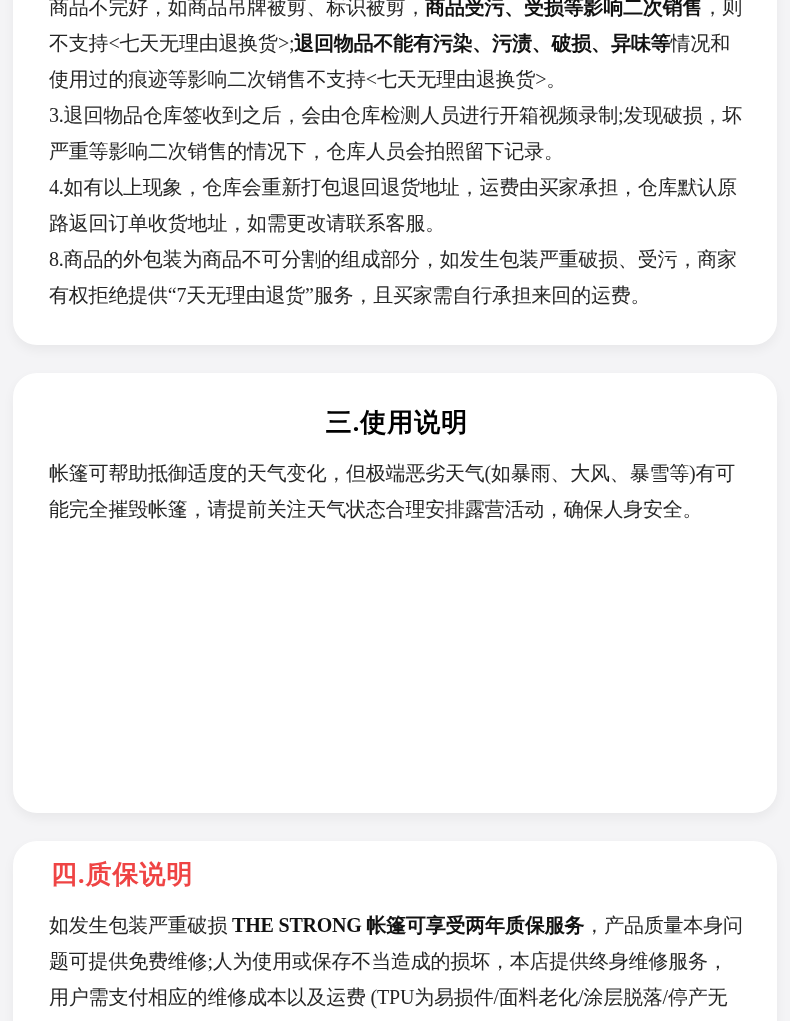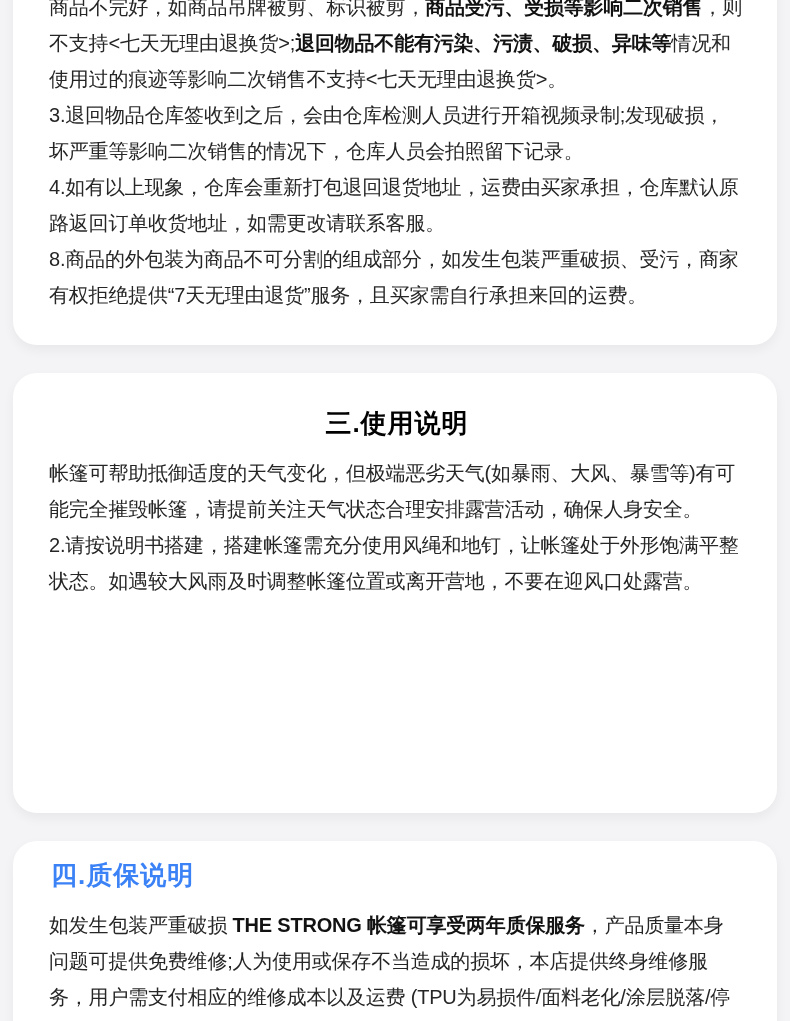--- a/index.html
+++ b/index.html
@@ -39,39 +39,38 @@
     text-align:left;
   }
   .card-body span.bold{
     font-weight:700;
     color:#121212;
   }
 </style>
 </head>
 <body>
 
-<div class="page" style="background: rgb(244, 244, 246);">
+<div class="page" style="background: rgb(244, 244, 246); font-family: Liberation Serif, serif;">
 
   <section class="card card-1" style="background: rgb(255, 255, 255);">
     <div class="card-body">
         <p><span>商品不完好，如商品吊牌被剪、标识被剪，</span><span class="bold">商品受污、受损等影响二次销售</span><span>，则不支持&lt;七天无理由退换货&gt;;</span><span class="bold">退回物品不能有污染、污渍、破损、异味等</span><span>情况和使用过的痕迹等影响二次销售不支持&lt;七天无理由退换货&gt;。</span></p>
         <p><span>3.退回物品仓库签收到之后，会由仓库检测人员进行开箱视频录制;发现破损，坏严重等影响二次销售的情况下，仓库人员会拍照留下记录。</span></p>
         <p><span>4.如有以上现象，仓库会重新打包退回退货地址，运费由买家承担，仓库默认原路返回订单收货地址，如需更改请联系客服。</span></p>
         <p><span>8.商品的外包装为商品不可分割的组成部分，如发生包装严重破损、受污，商家有权拒绝提供“7天无理由退货”服务，且买家需自行承担来回的运费。</span></p>
       </div>
   </section>
 
   <section class="card card-2" style="background: rgb(255, 255, 255);">
     <h2 class="section-heading" style="color: #000000; text-align: center;">三.使用说明</h2>
     <div class="card-body">
         <p><span>帐篷可帮助抵御适度的天气变化，但极端恶劣天气(如暴雨、大风、暴雪等)有可能完全摧毁帐篷，请提前关注天气状态合理安排露营活动，确保人身安全。</span></p>
-        <p><span>2.请按说明书搭建，搭建帐篷需充分使用风绳和地钉，让帐篷处于外形饱满平整状态。如遇较大风雨及时调整帐篷位置或离开营地，不要在迎风口处露营。</span></p>
       </div>
   </section>
 
   <section class="card card-3" style="background: rgb(255, 255, 255);">
-    <h2 class="section-heading" style="color: #3b82f6;">四.质保说明</h2>
+    <h2 class="section-heading" style="color: #ef4444;">四.质保说明</h2>
     <div class="card-body">
         <p><span>如发生包装严重破损 </span><span class="bold">THE STRONG </span><span class="bold">帐篷可享受两年质保服务</span><span>，产品质量本身问题可提供免费维修;人为使用或保存不当造成的损坏，本店提供终身维修服务，用户需支付相应的维修成本以及运费 (TPU为易损件/面料老化/涂层脱落/停产无配件的情况不</span></p>
       </div>
   </section>
 
 </div>
 
 </body></html>

